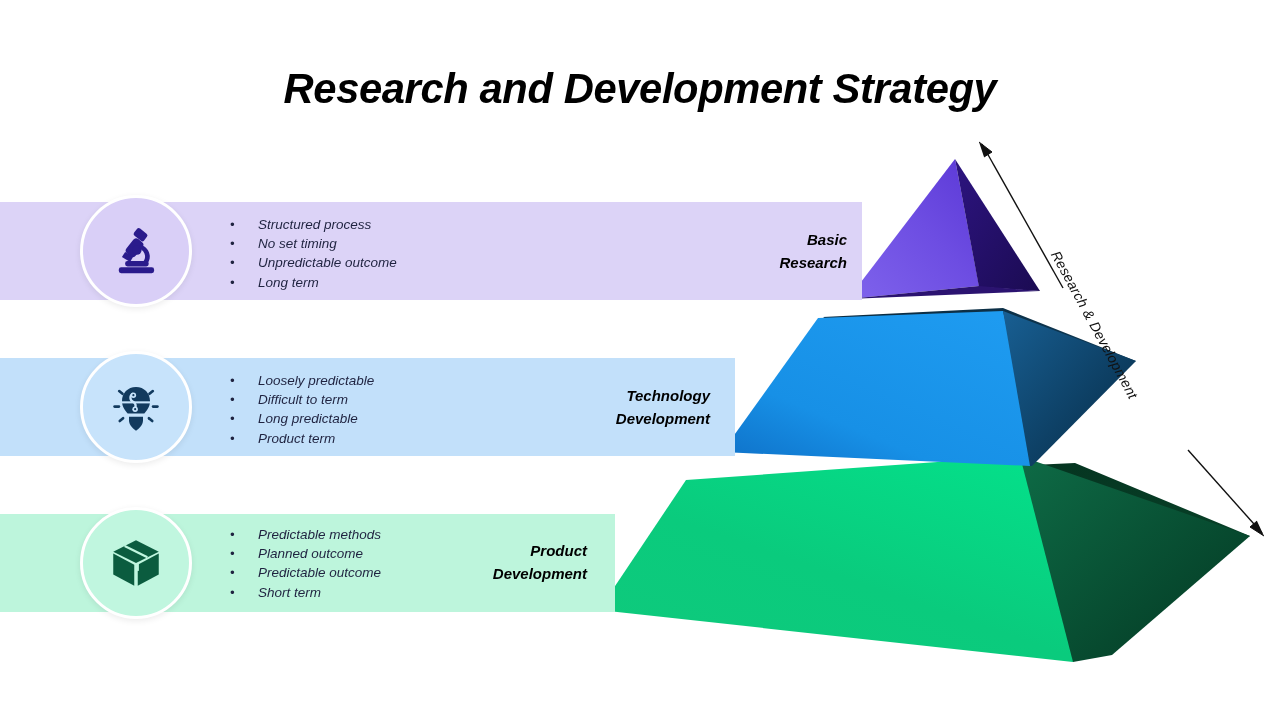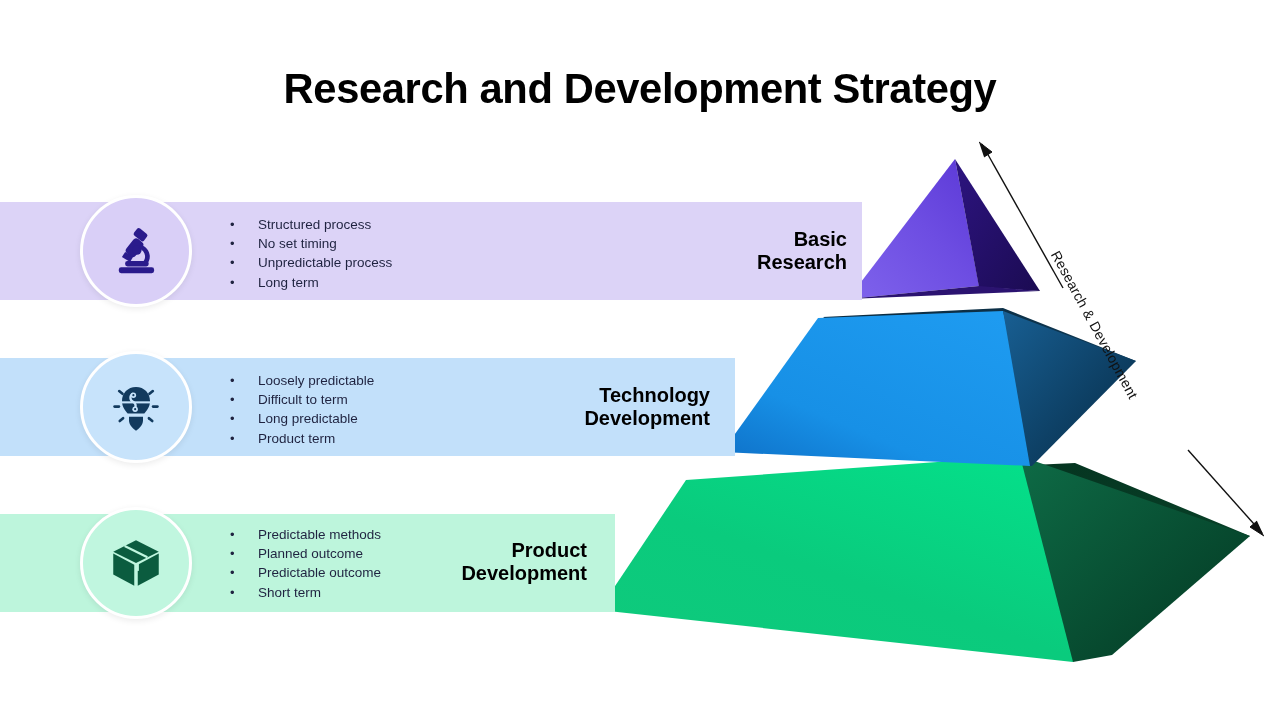--- a/index.html
+++ b/index.html
@@ -1,21 +1,21 @@
 <!DOCTYPE html>
 <html><head>
 <meta charset="utf-8">
 <style>
   html,body{margin:0;padding:0;}
   body{
     width:1280px;height:720px;overflow:hidden;background:#ffffff;
     font-family:"Liberation Sans","DejaVu Sans",sans-serif;
     position:relative;
   }
-  #stage{position:absolute;left:0;top:0;width:1280px;height:720px;}
+  #stage{position:absolute;left:0;top:0;width:1280px;height:720px;font-style:italic;}
 
   
   .title{
     position:absolute;left:0;top:57px;width:1280px;
     text-align:center;
     font-size:43px;line-height:62px;font-weight:bold;
     letter-spacing:-0.4px;
     color:#000000;
     font-family:"Liberation Sans","DejaVu Sans",sans-serif;
     transform:scaleX(0.97);
@@ -45,21 +45,21 @@
   .bullets.l1{left:230px;top:215px;}
   .bullets.l2{left:230px;top:371px;}
   .bullets.l3{left:230px;top:525px;}
   .bullets .row{display:flex;align-items:flex-start;height:19.2px;}
   .bullets .dot{width:28px;flex:none;color:#1F2340;font-size:13px;line-height:19.2px;}
   .bullets .txt{white-space:nowrap;}
 
   
   .tierlabel{
     position:absolute;text-align:right;font-weight:bold;
-    font-size:20px;line-height:23px;color:#000000;
+    font-size:15px;line-height:23px;color:#000000;
     white-space:pre-line;
   }
   .tierlabel.t1{left:600px;top:228px;width:247px;}
   .tierlabel.t2{left:400px;top:384px;width:310px;}
   .tierlabel.t3{left:280px;top:539px;width:307px;}
 
   
   #pyramid{position:absolute;left:0;top:0;width:1280px;height:720px;}
 
   
@@ -171,21 +171,21 @@
     <div class="row">
       <span class="dot">•</span>
       <span class="txt">Structured process</span>
     </div>
     <div class="row">
       <span class="dot">•</span>
       <span class="txt">No set timing</span>
     </div>
     <div class="row">
       <span class="dot">•</span>
-      <span class="txt">Unpredictable process</span>
+      <span class="txt">Unpredictable outcome</span>
     </div>
     <div class="row">
       <span class="dot">•</span>
       <span class="txt">Long term</span>
     </div>
   </div>
 
   <div class="tierlabel t1">Basic
 Research</div>
 

